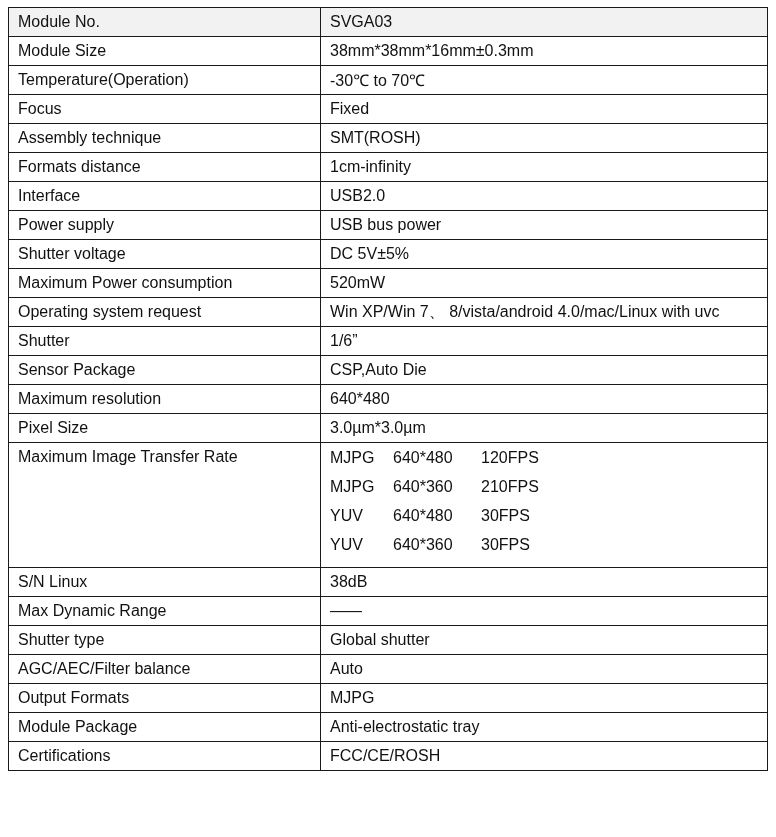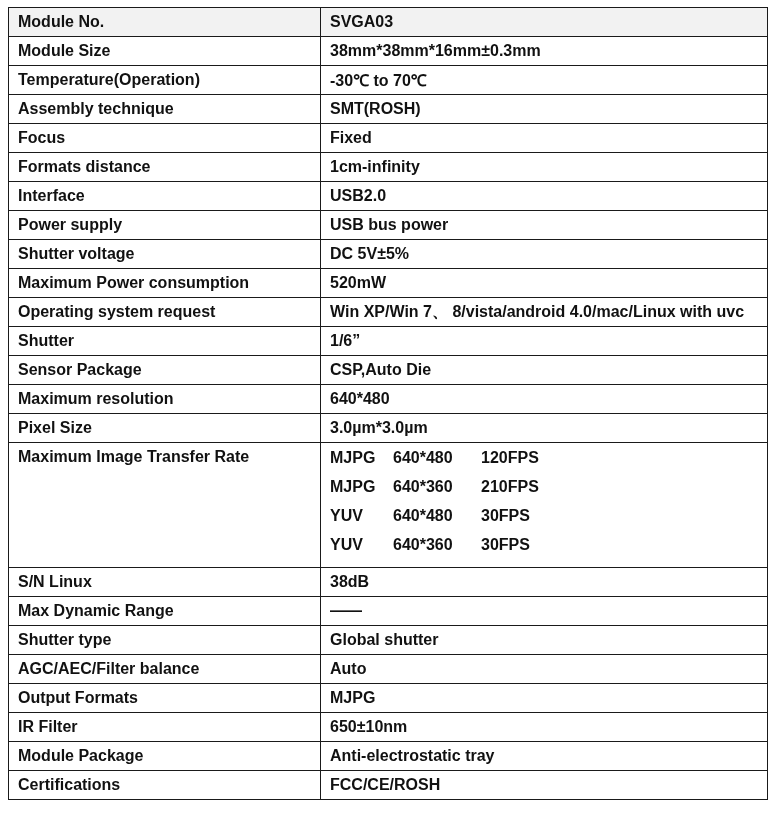--- a/index.html
+++ b/index.html
@@ -12,22 +12,22 @@
     font-size: 16px;
     color: #111;
   }
   .spec-table td {
     border: 1.5px solid #1a1a1a;
     padding: 0 9px;
     height: 28px;
     vertical-align: middle;
     white-space: nowrap;
   }
-  .spec-table td.key { width: 293px; font-weight: bold; }
-  .spec-table td.val { font-weight: bold; }
+  .spec-table td.key { width: 293px; font-weight: normal; }
+  .spec-table td.val { font-weight: normal; }
   .spec-table tr.header td { background: #f2f2f2; }
   .spec-table td.multi { vertical-align: top; padding-top: 5px; }
   .spec-table td.multi-val { padding-top: 4px; padding-bottom: 4px; vertical-align: top; }
   .rate-line { height: 29px; line-height: 22px; display: flex; }
   .rate-line span { display: inline-block; }
   .rate-line .fmt { width: 63px; }
   .rate-line .res { width: 88px; }
 </style>
 </head>
 <body>
@@ -40,26 +40,26 @@
     </tr>
     <tr>
       <td class="key">Module Size</td>
       <td class="val">38mm*38mm*16mm±0.3mm</td>
     </tr>
     <tr>
       <td class="key">Temperature(Operation)</td>
       <td class="val">-30℃  to 70℃</td>
     </tr>
     <tr>
+      <td class="key">Focus</td>
+      <td class="val">Fixed</td>
+    </tr>
+    <tr>
       <td class="key">Assembly technique</td>
       <td class="val">SMT(ROSH)</td>
-    </tr>
-    <tr>
-      <td class="key">Focus</td>
-      <td class="val">Fixed</td>
     </tr>
     <tr>
       <td class="key">Formats distance</td>
       <td class="val">1cm-infinity</td>
     </tr>
     <tr>
       <td class="key">Interface</td>
       <td class="val">USB2.0</td>
     </tr>
     <tr>
@@ -135,24 +135,20 @@
     </tr>
     <tr>
       <td class="key">AGC/AEC/Filter balance</td>
       <td class="val">Auto</td>
     </tr>
     <tr>
       <td class="key">Output Formats</td>
       <td class="val">MJPG</td>
     </tr>
     <tr>
-      <td class="key">IR Filter</td>
-      <td class="val">650±10nm</td>
-    </tr>
-    <tr>
       <td class="key">Module Package</td>
       <td class="val">Anti-electrostatic tray</td>
     </tr>
     <tr>
       <td class="key">Certifications</td>
       <td class="val">FCC/CE/ROSH</td>
     </tr>
   </tbody>
 </table>
 

